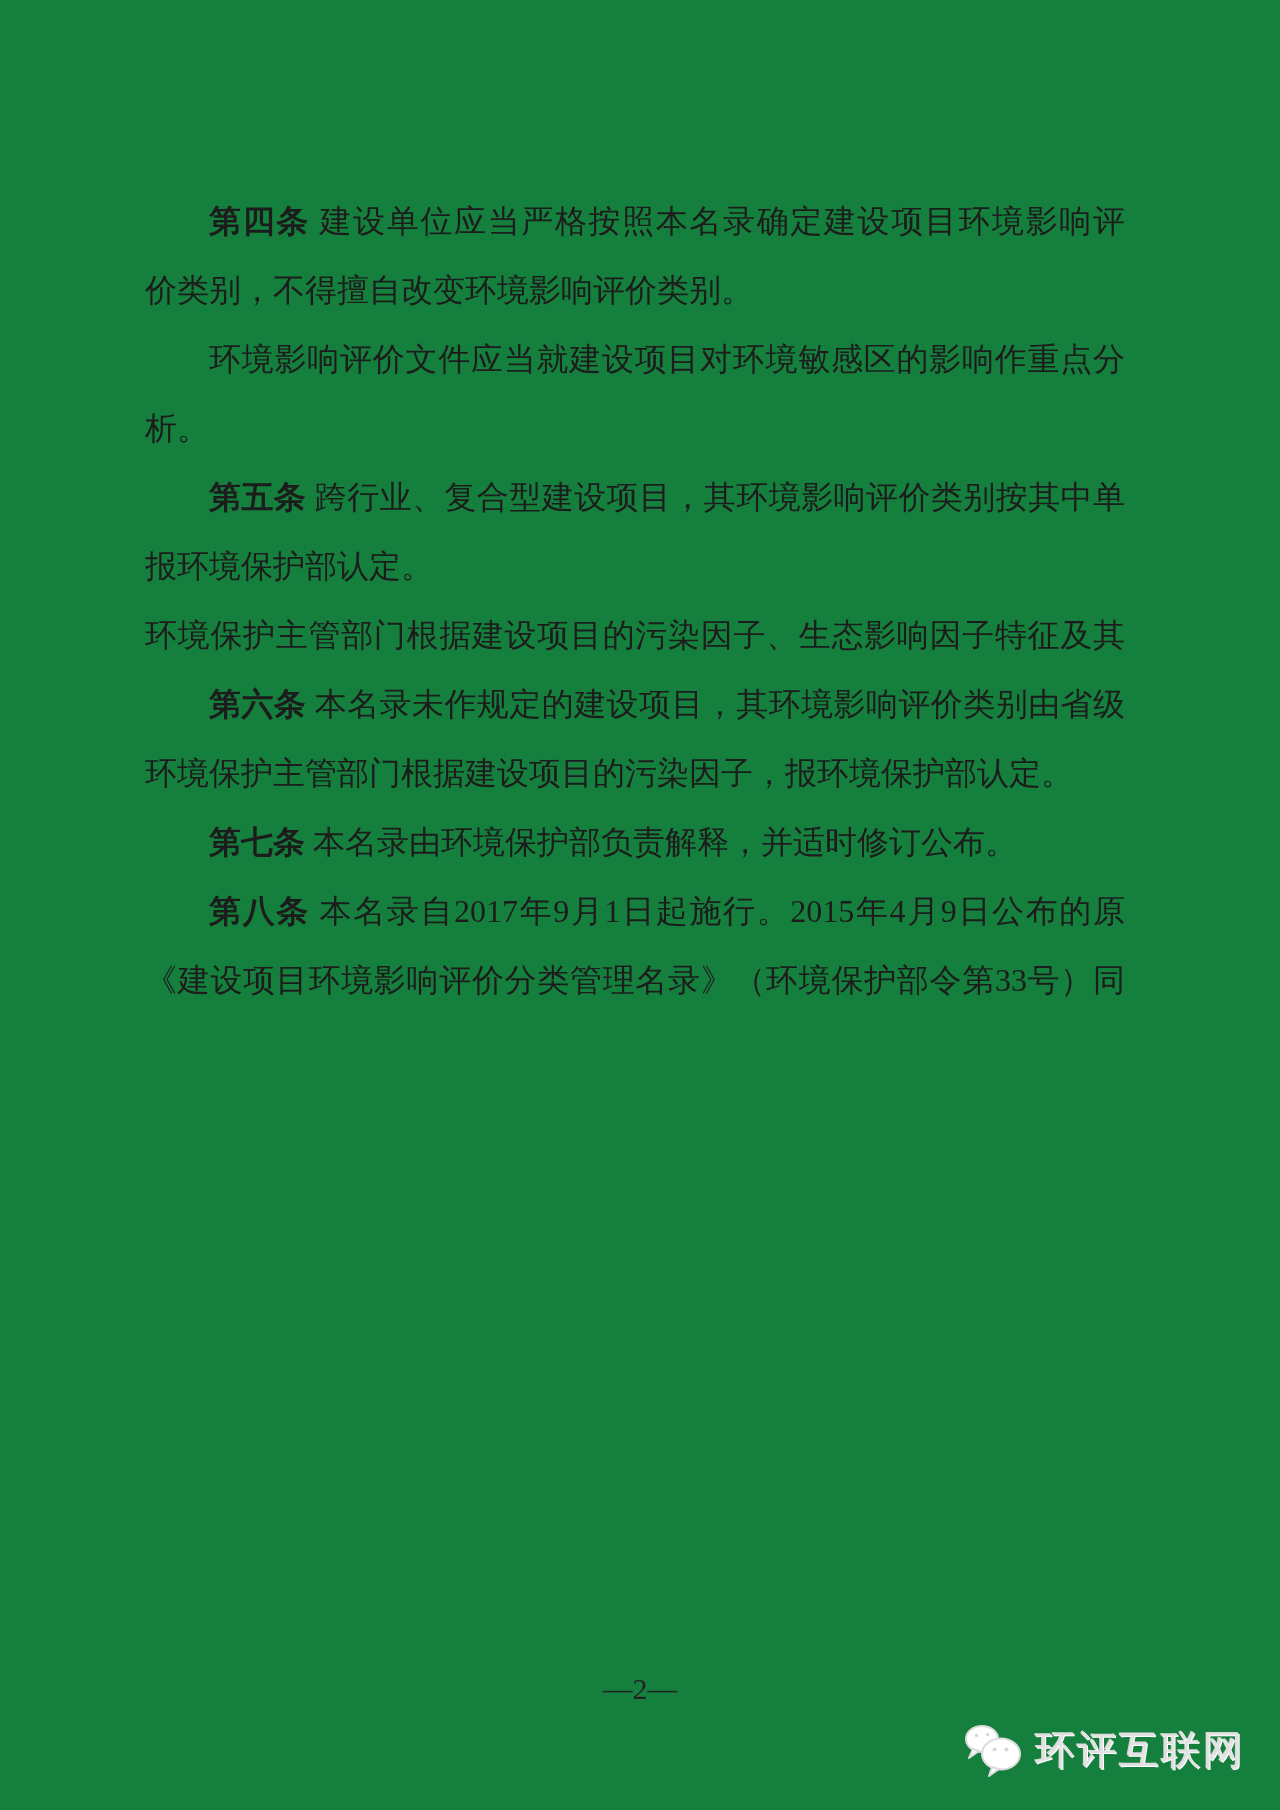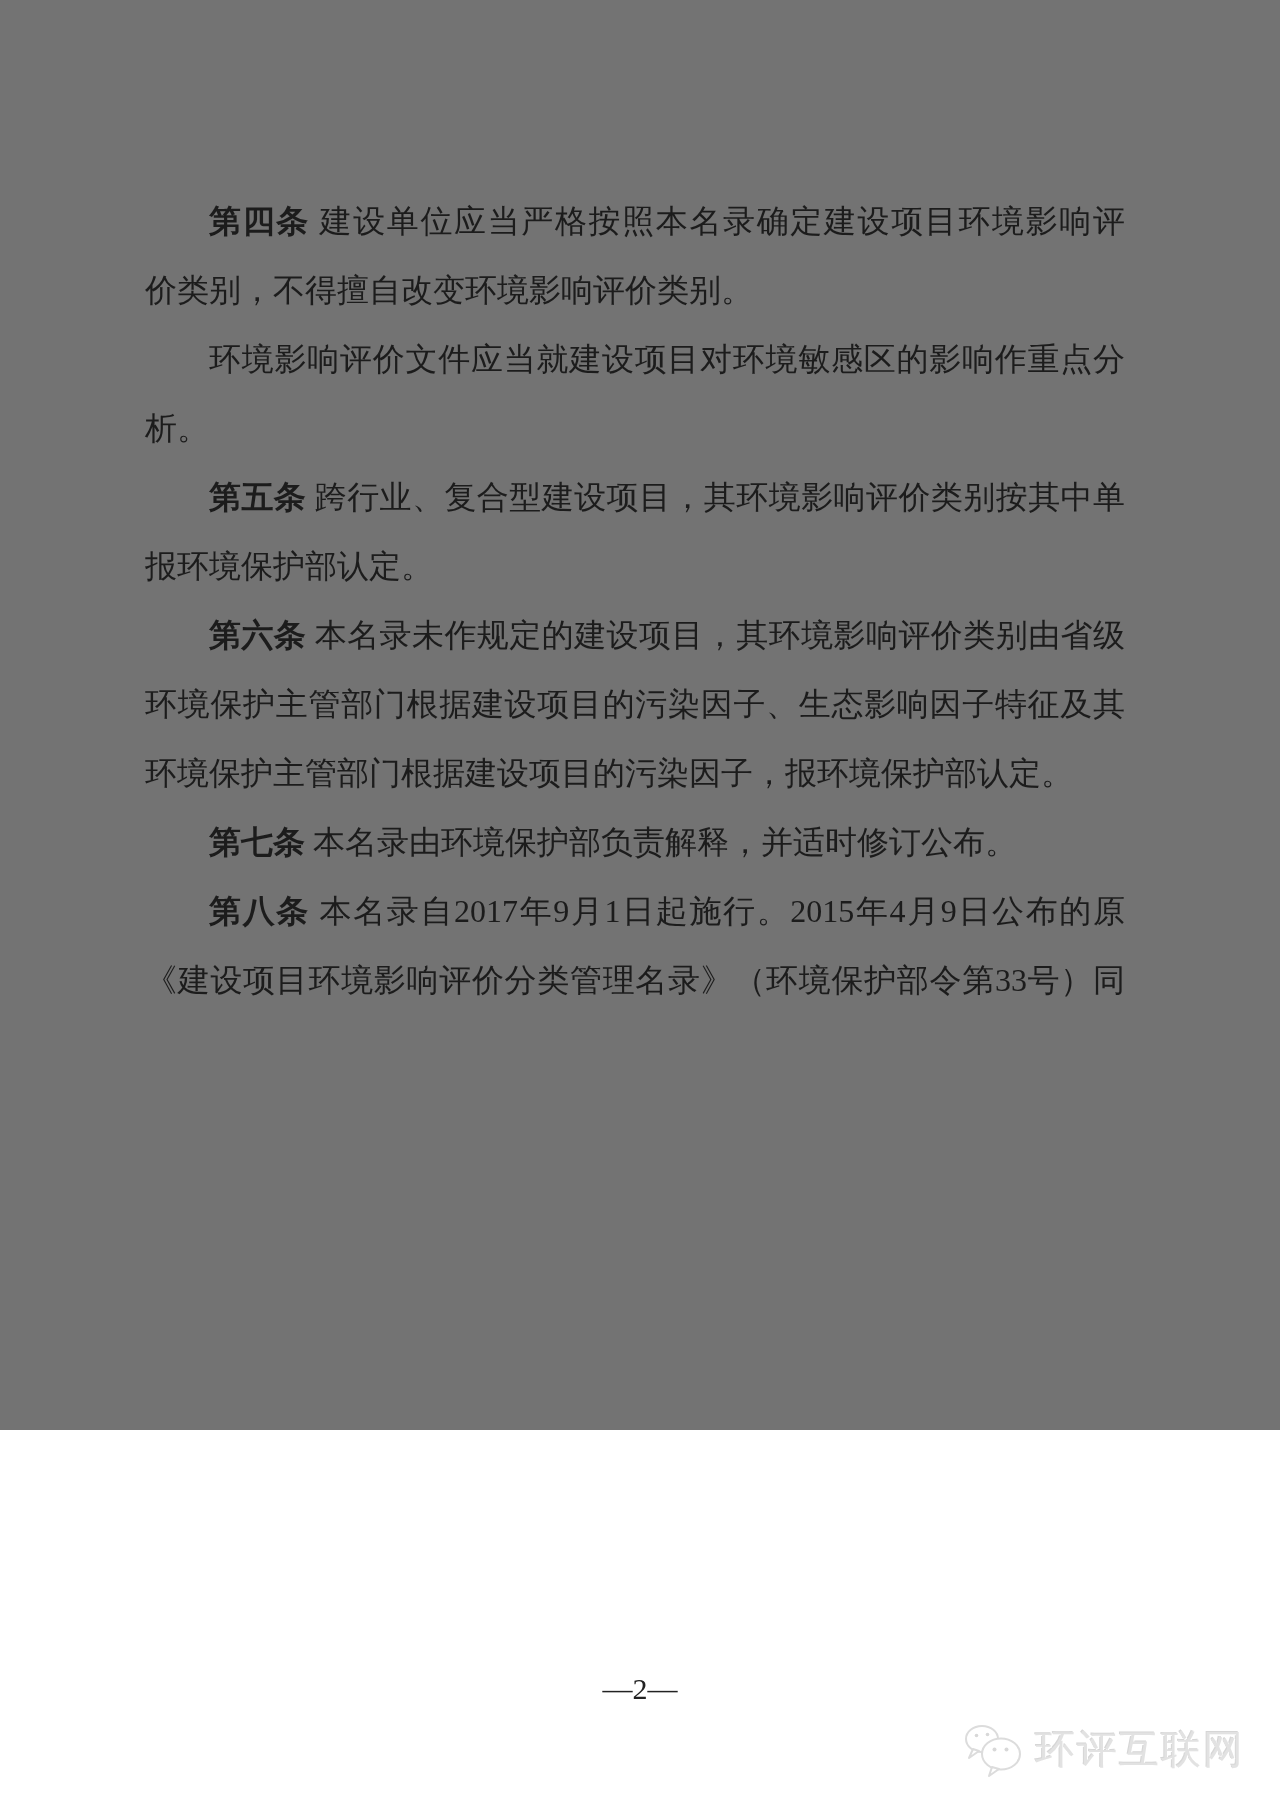--- a/index.html
+++ b/index.html
@@ -4,22 +4,22 @@
 <style>
   html,body{margin:0;padding:0;}
   body{
     width:1280px;height:1810px;
     background:#ffffff;
     font-family:"Liberation Serif","DejaVu Serif",serif;
     position:relative;
     overflow:hidden;
   }
   .page{
-    position:absolute;left:0;top:0;width:1280px;height:1430px;
-    background:#737373;
+    position:absolute;left:0;top:0;width:1280px;height:1810px;
+    background:#15803d;
   }
   
   .doc-body{
     position:absolute;
     left:145px;top:187px;width:980px;
     color:#1c1c1c;
   }
   .para{margin:0;padding:0;}
   .line{
     font-size:32px;
@@ -53,20 +53,21 @@
     font-size:30px;
     color:#222222;
     font-family:"Liberation Serif","DejaVu Serif",serif;
   }
   
   .watermark{
     position:absolute;
     top:1722px;
     right:35px;
     display:flex;
+    align-items:center;
     gap:10px;
   }
   .wm-icon{display:inline-block;width:64px;height:56px;}
   .wm-text{
     font-family:"Liberation Sans","DejaVu Sans",sans-serif;
     font-size:40px;
     letter-spacing:2px;
     color:#e2e2e2;
     text-shadow:1px 1px 0 #ffffff,-1px -1px 0 #d6d6d6;
     font-weight:400;
@@ -84,22 +85,22 @@
       </div>
       <div class="para">
         <div class="line indent"><span class="seg-regular">环境影响评价文件应当就建设项目对环境敏感区的影响作重点分</span></div>
         <div class="line no-justify"><span class="seg-regular">析。</span></div>
       </div>
       <div class="para">
         <div class="line indent"><span class="seg-bold">第五条</span><span class="seg-regular"> 跨行业、复合型建设项目，其环境影响评价类别按其中单</span></div>
         <div class="line no-justify"><span class="seg-regular">报环境保护部认定。</span></div>
       </div>
       <div class="para">
+        <div class="line"><span class="seg-regular">环境保护主管部门根据建设项目的污染因子、生态影响因子特征及其</span></div>
         <div class="line indent"><span class="seg-bold">第六条</span><span class="seg-regular"> 本名录未作规定的建设项目，其环境影响评价类别由省级</span></div>
-        <div class="line"><span class="seg-regular">环境保护主管部门根据建设项目的污染因子、生态影响因子特征及其</span></div>
         <div class="line no-justify"><span class="seg-regular">环境保护主管部门根据建设项目的污染因子，报环境保护部认定。</span></div>
       </div>
       <div class="para">
         <div class="line indent no-justify"><span class="seg-bold">第七条</span><span class="seg-regular"> 本名录由环境保护部负责解释，并适时修订公布。</span></div>
       </div>
       <div class="para">
         <div class="line indent"><span class="seg-bold">第八条</span><span class="seg-regular"> 本名录自2017年9月1日起施行。2015年4月9日公布的原</span></div>
         <div class="line"><span class="seg-regular">《建设项目环境影响评价分类管理名录》（环境保护部令第33号）同</span></div>
       </div>
     </main>

